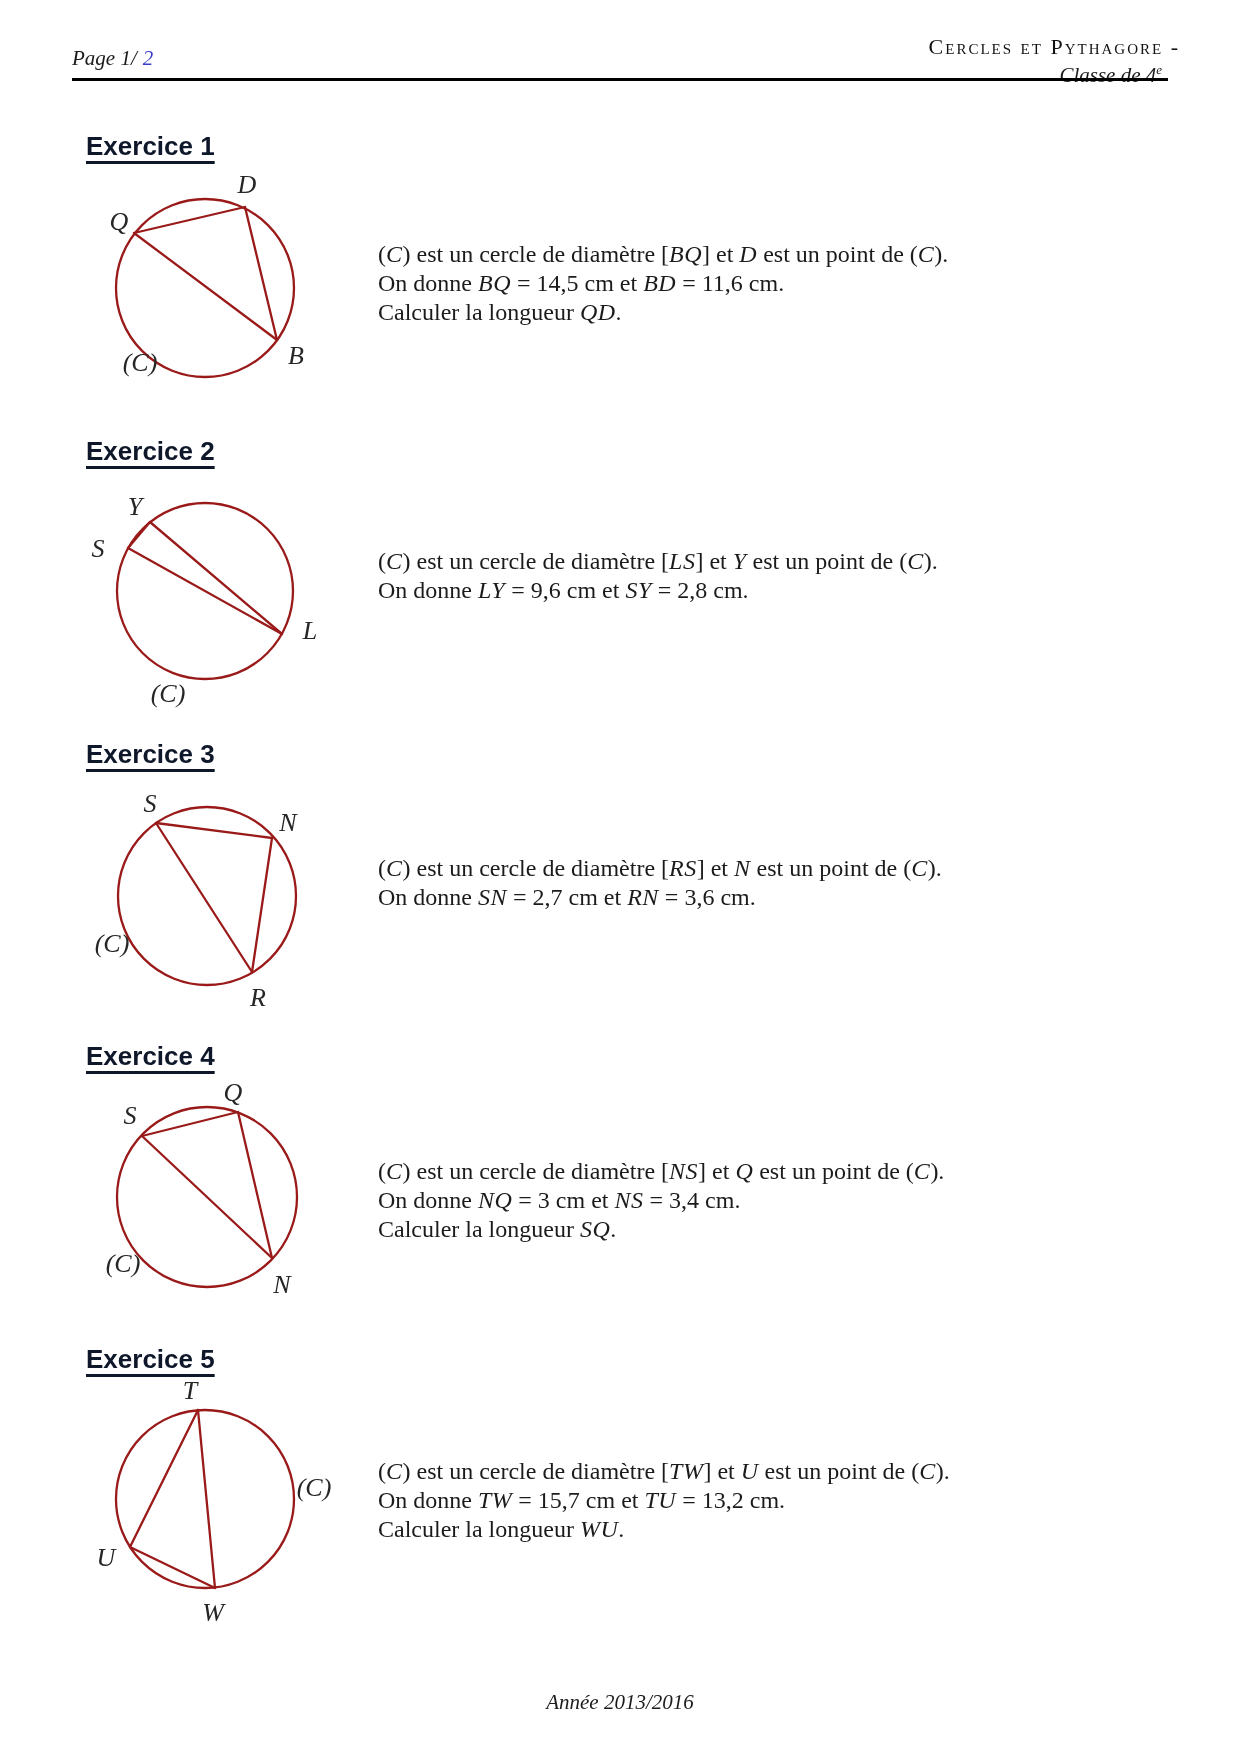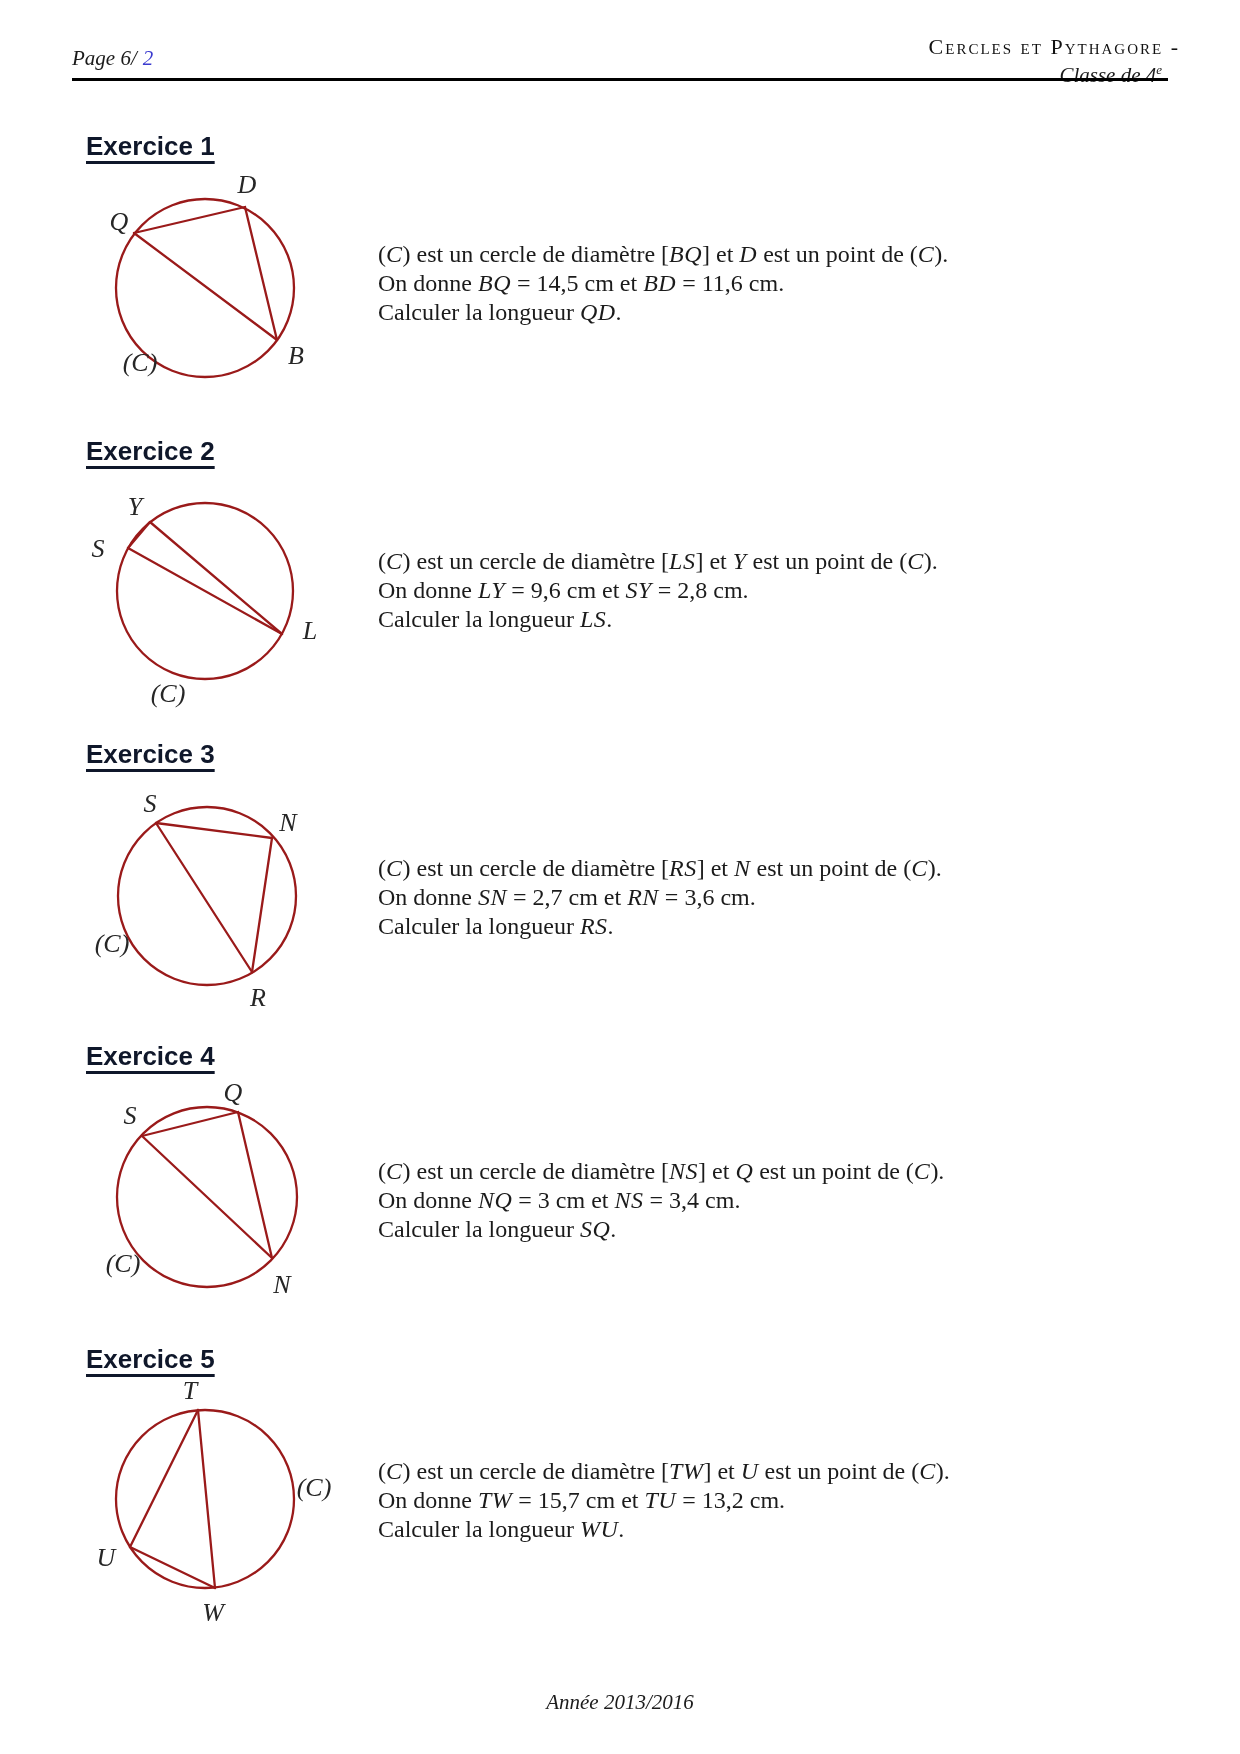--- a/index.html
+++ b/index.html
@@ -58,21 +58,21 @@
   .vlabel{
     font-family:"Liberation Serif", serif;
     font-style:italic;font-size:26px;fill:#262626;
   }
 </style>
 </head>
 <body>
 
 <header>
   <div class="page-label">
-    <span>Page 6/</span><a class="page-link" href="#" style="color: rgb(58, 58, 207);">2</a>
+    <span>Page 1/</span><a class="page-link" href="#" style="color: rgb(58, 58, 207);">2</a>
   </div>
   <h1 class="doc-title">Cercles et Pythagore -</h1>
   <div class="classe">
     <span>Classe de 4</span><sup>e</sup>
   </div>
   <div class="header-rule"></div>
 </header>
 
 <main id="exercises">
     <section>
@@ -91,39 +91,37 @@
         <text x="59" y="70" text-anchor="middle" class="vlabel">Q</text>
         <text x="228" y="204" text-anchor="start" class="vlabel">B</text>
         <text x="80" y="211" text-anchor="middle" class="vlabel">(C)</text>
       </svg>
     </section>
     <section>
       <h2 class="ex-title" style="top: 436px;">Exercice 2</h2>
       <div class="ex-text" style="top: 547px;">
         <div class="ex-line"><span>(</span><span class="math">C</span><span>) est un cercle de diamètre [</span><span class="math">LS</span><span>] et </span><span class="math">Y</span><span> est un point de (</span><span class="math">C</span><span>).</span></div>
         <div class="ex-line"><span>On donne </span><span class="math">LY</span><span> = 9,6 cm et </span><span class="math">SY</span><span> = 2,8 cm.</span></div>
-        <div class="ex-line"><span>Calculer la longueur </span><span class="math">LS</span><span>.</span></div>
       </div>
       <svg class="diagram" width="300" height="260" viewBox="0 0 300 260" style="left: 60px; top: 455px;">
         <circle cx="145" cy="136" r="88" fill="none" stroke="#9a1a1a" stroke-width="2.3"></circle>
         <line x1="90" y1="67" x2="68" y2="93" stroke="#9a1a1a" stroke-width="2.3" stroke-linecap="round"></line>
         <line x1="90" y1="67" x2="222" y2="179" stroke="#9a1a1a" stroke-width="2.3" stroke-linecap="round"></line>
         <line x1="68" y1="93" x2="222" y2="179" stroke="#9a1a1a" stroke-width="2.3" stroke-linecap="round"></line>
         <text x="75" y="60" text-anchor="middle" class="vlabel">Y</text>
         <text x="38" y="102" text-anchor="middle" class="vlabel">S</text>
         <text x="250" y="184" text-anchor="middle" class="vlabel">L</text>
         <text x="108" y="247" text-anchor="middle" class="vlabel">(C)</text>
       </svg>
     </section>
     <section>
       <h2 class="ex-title" style="top: 739px;">Exercice 3</h2>
       <div class="ex-text" style="top: 854px;">
         <div class="ex-line"><span>(</span><span class="math">C</span><span>) est un cercle de diamètre [</span><span class="math">RS</span><span>] et </span><span class="math">N</span><span> est un point de (</span><span class="math">C</span><span>).</span></div>
         <div class="ex-line"><span>On donne </span><span class="math">SN</span><span> = 2,7 cm et </span><span class="math">RN</span><span> = 3,6 cm.</span></div>
-        <div class="ex-line"><span>Calculer la longueur </span><span class="math">RS</span><span>.</span></div>
       </div>
       <svg class="diagram" width="300" height="250" viewBox="0 0 300 250" style="left: 60px; top: 770px;">
         <circle cx="147" cy="126" r="89" fill="none" stroke="#9a1a1a" stroke-width="2.3"></circle>
         <line x1="96" y1="53" x2="212" y2="68" stroke="#9a1a1a" stroke-width="2.3" stroke-linecap="round"></line>
         <line x1="212" y1="68" x2="192" y2="202" stroke="#9a1a1a" stroke-width="2.3" stroke-linecap="round"></line>
         <line x1="96" y1="53" x2="192" y2="202" stroke="#9a1a1a" stroke-width="2.3" stroke-linecap="round"></line>
         <text x="90" y="42" text-anchor="middle" class="vlabel">S</text>
         <text x="228" y="61" text-anchor="middle" class="vlabel">N</text>
         <text x="198" y="236" text-anchor="middle" class="vlabel">R</text>
         <text x="52" y="182" text-anchor="middle" class="vlabel">(C)</text>

